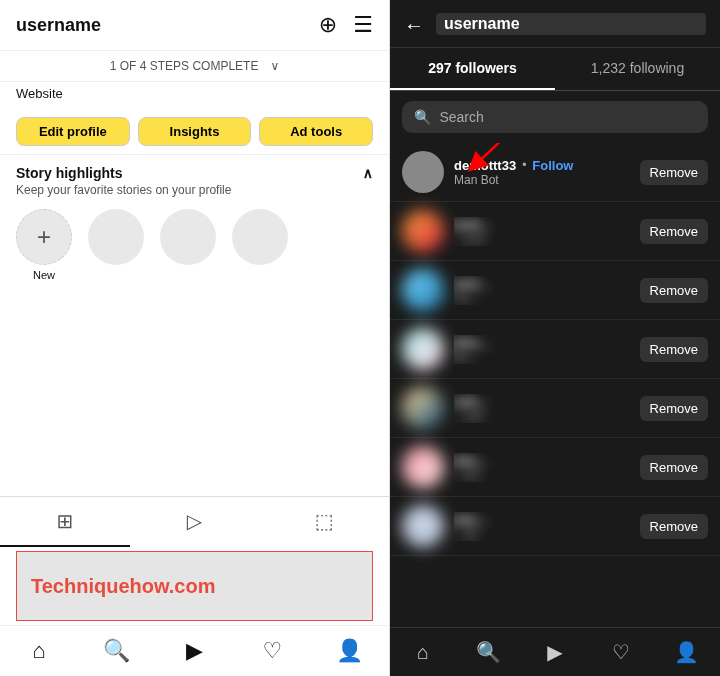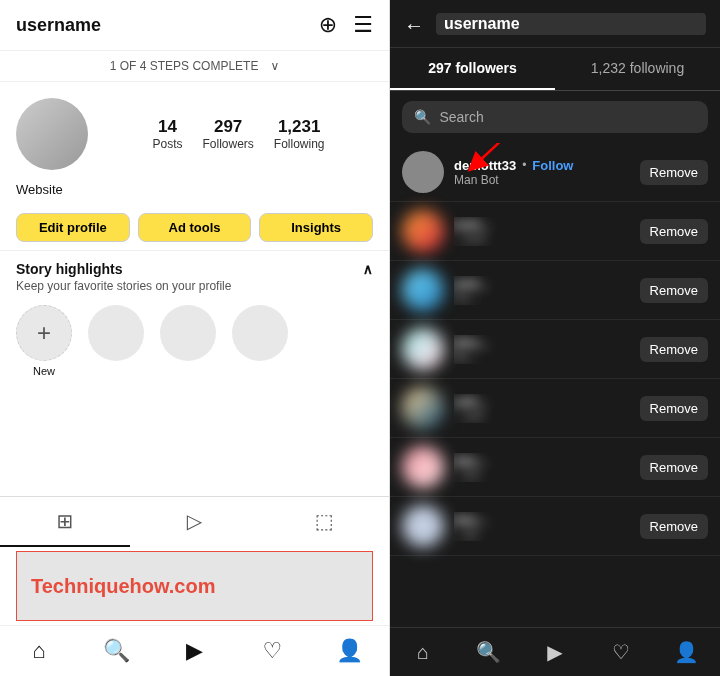--- a/index.html
+++ b/index.html
@@ -455,48 +455,29 @@
       <span class="header-icon">⊕</span>
       <span class="header-icon">☰</span>
     </div>
   </div>
 
   <div class="steps-bar">
     <span>1 OF 4 STEPS COMPLETE</span>
     <span>∨</span>
   </div>
 
-  <div class="profile-section">
-    <div class="avatar-circle">
-      <div class="avatar-img"></div>
-    </div>
-    <div class="stats-row">
-      <div class="stat-item">
-        <span class="stat-number">14</span>
-        <span class="stat-label">Posts</span>
-      </div>
-      <div class="stat-item arrow-container">
-        <span class="stat-number">297</span>
-        <span class="stat-label">Followers</span>
-      </div>
-      <div class="stat-item">
-        <span class="stat-number">1,231</span>
-        <span class="stat-label">Following</span>
-      </div>
-    </div>
-  </div>
 
   <div class="profile-info">
     <div class="profile-website">Website</div>
   </div>
 
   <div class="action-buttons">
     <button class="action-btn">Edit profile</button>
+    <button class="action-btn">Insights</button>
     <button class="action-btn">Ad tools</button>
-    <button class="action-btn">Insights</button>
   </div>
 
   <div class="highlights-section">
     <div class="highlights-title">
       <span>Story highlights</span>
       <span>∧</span>
     </div>
     <div class="highlights-subtitle">Keep your favorite stories on your profile</div>
     <div class="highlights-items">
       <div class="highlight-item">

